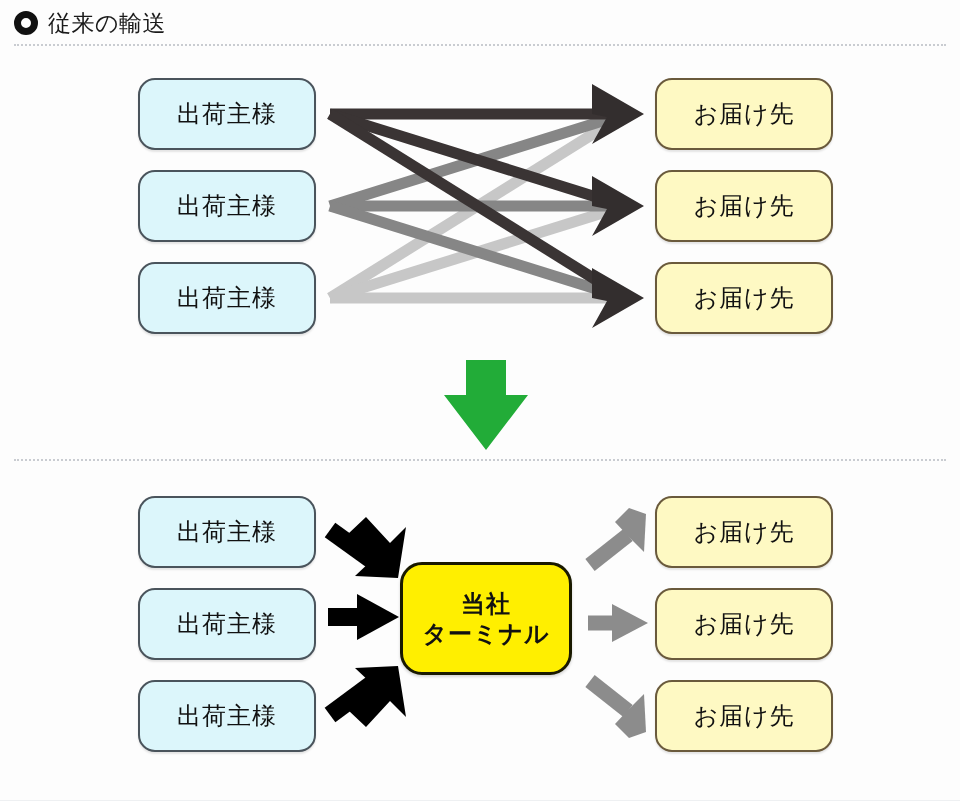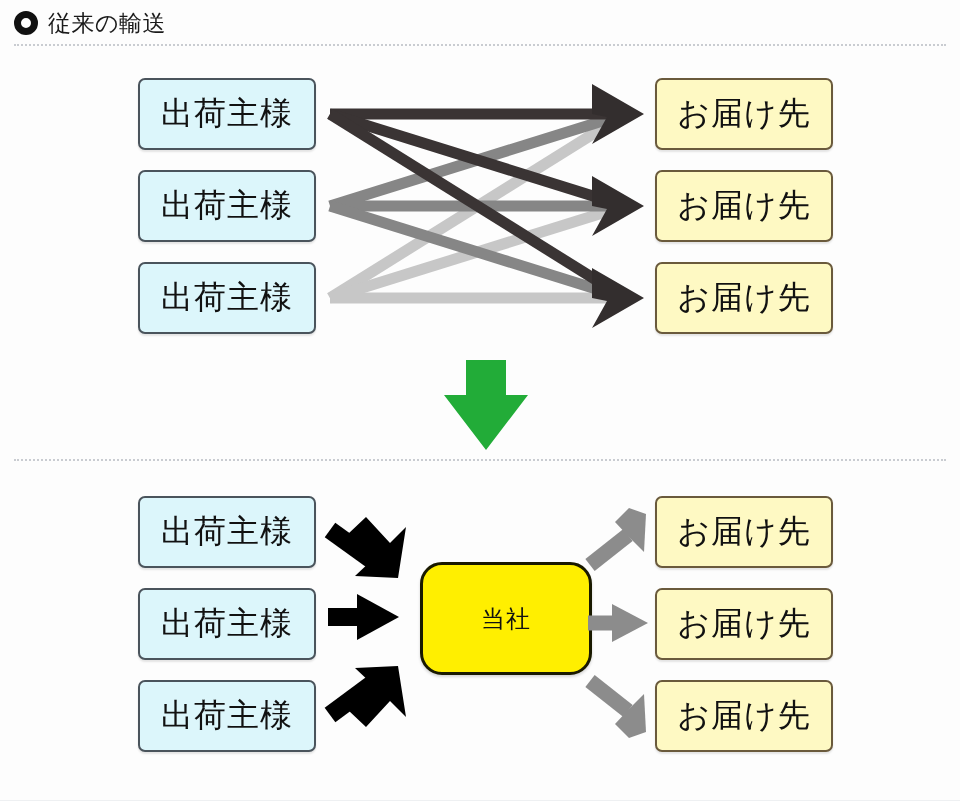--- a/index.html
+++ b/index.html
@@ -54,22 +54,22 @@
     border-top: 2px dotted #c9ccd1;
   }
 
   
   .node {
     position: absolute;
     display: flex;
     align-items: center;
     justify-content: center;
     box-sizing: border-box;
-    border-radius: 7px;
-    font-size: 32px;
+    border-radius: 17px;
+    font-size: 24px;
     letter-spacing: 1px;
     color: #111111;
   }
   .node-shipper {
     width: 178px;
     height: 72px;
     background: #dcf6fb;
     border: 2px solid #4a545c;
     box-shadow: 0 2px 2px rgba(0,0,0,0.10);
   }
@@ -170,22 +170,23 @@
   <div class="node node-shipper" style="left:138px; top:496px;">
       <span>出荷主様</span>
     </div>
   <div class="node node-shipper" style="left:138px; top:588px;">
       <span>出荷主様</span>
     </div>
   <div class="node node-shipper" style="left:138px; top:680px;">
       <span>出荷主様</span>
     </div>
 
-  <div class="node node-terminal" style="left:420px; top:562px;">
+  <div class="node node-terminal" style="left:400px; top:562px;font-weight:bold;">
     <span class="tline">当社</span>
+    <span class="tline">ターミナル</span>
   </div>
 
   <div class="node node-dest" style="left:655px; top:496px;">
       <span>お届け先</span>
     </div>
   <div class="node node-dest" style="left:655px; top:588px;">
       <span>お届け先</span>
     </div>
   <div class="node node-dest" style="left:655px; top:680px;">
       <span>お届け先</span>

